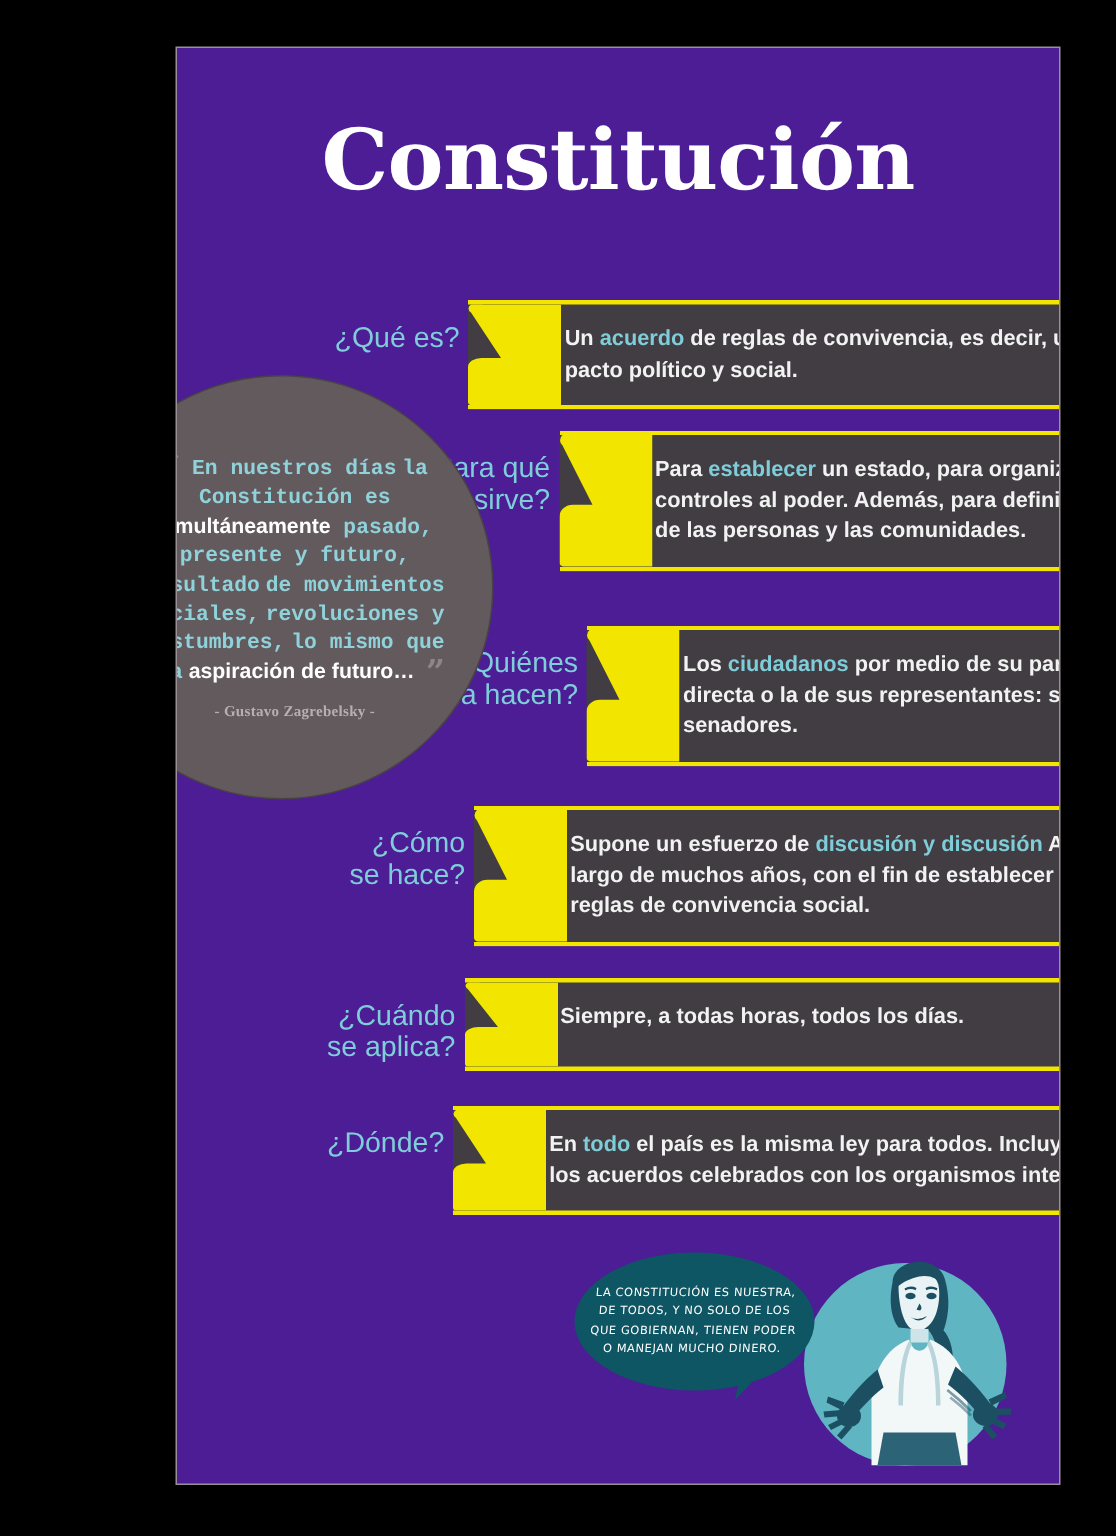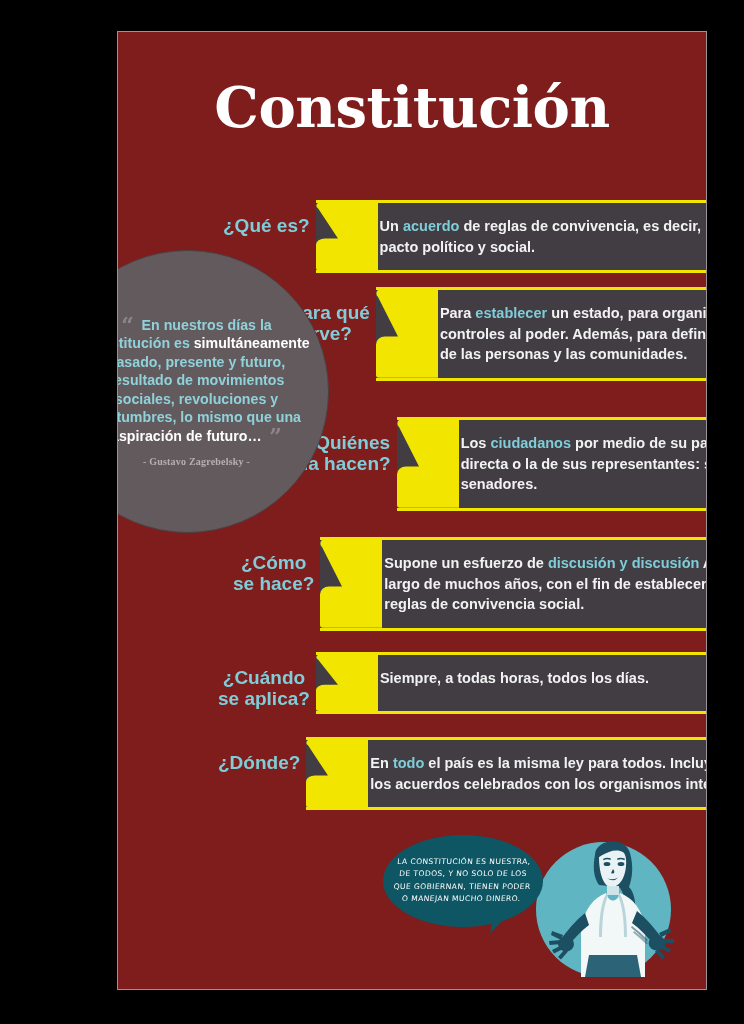--- a/index.html
+++ b/index.html
@@ -19,21 +19,21 @@
     background: #000000;
   }
 
   
   #poster {
     position: absolute;
     left: 118px;
     top: 32px;
     width: 588px;
     height: 957px;
-    background: #7f1d1d;
+    background: #4c1d95;
     overflow: hidden;
     box-shadow: 0 0 0 1px #9a9196;
   }
 
   
   #title {
     position: absolute;
     left: 0;
     top: 42px;
     width: 588px;
@@ -48,23 +48,23 @@
   
   .qa-row {
     position: absolute;
     display: flex;
     align-items: flex-start;
   }
 
   .qa-label {
     color: #7fcdd8;
     font-size: 19px;
-    font-weight: bold;
+    font-weight: normal;
     line-height: 1.08;
-    text-align: center;
+    text-align: right;
     padding-top: 16px;
     white-space: pre-line;
     flex: 0 0 auto;
   }
 
   
   .qa-card {
     position: relative;
     flex: 0 0 auto;
     margin-left: 6px;
@@ -137,21 +137,21 @@
   }
   #quote-text {
     width: 250px;
     text-align: center;
     font-size: 14.2px;
     font-weight: bold;
     line-height: 1.30;
     color: #ffffff;
     padding-left: 18px;
   }
-  #quote-text .cy { color: #8fd2da; }
+  #quote-text .cy { color: #8fd2da; font-family: Liberation Mono, monospace; }
   #quote-text .qm {
     color: #8d8589;
     font-size: 22px;
     font-family: "DejaVu Serif", serif;
     line-height: 0;
     vertical-align: -3px;
   }
   #quote-author {
     margin-top: 11px;
     font-size: 10px;

